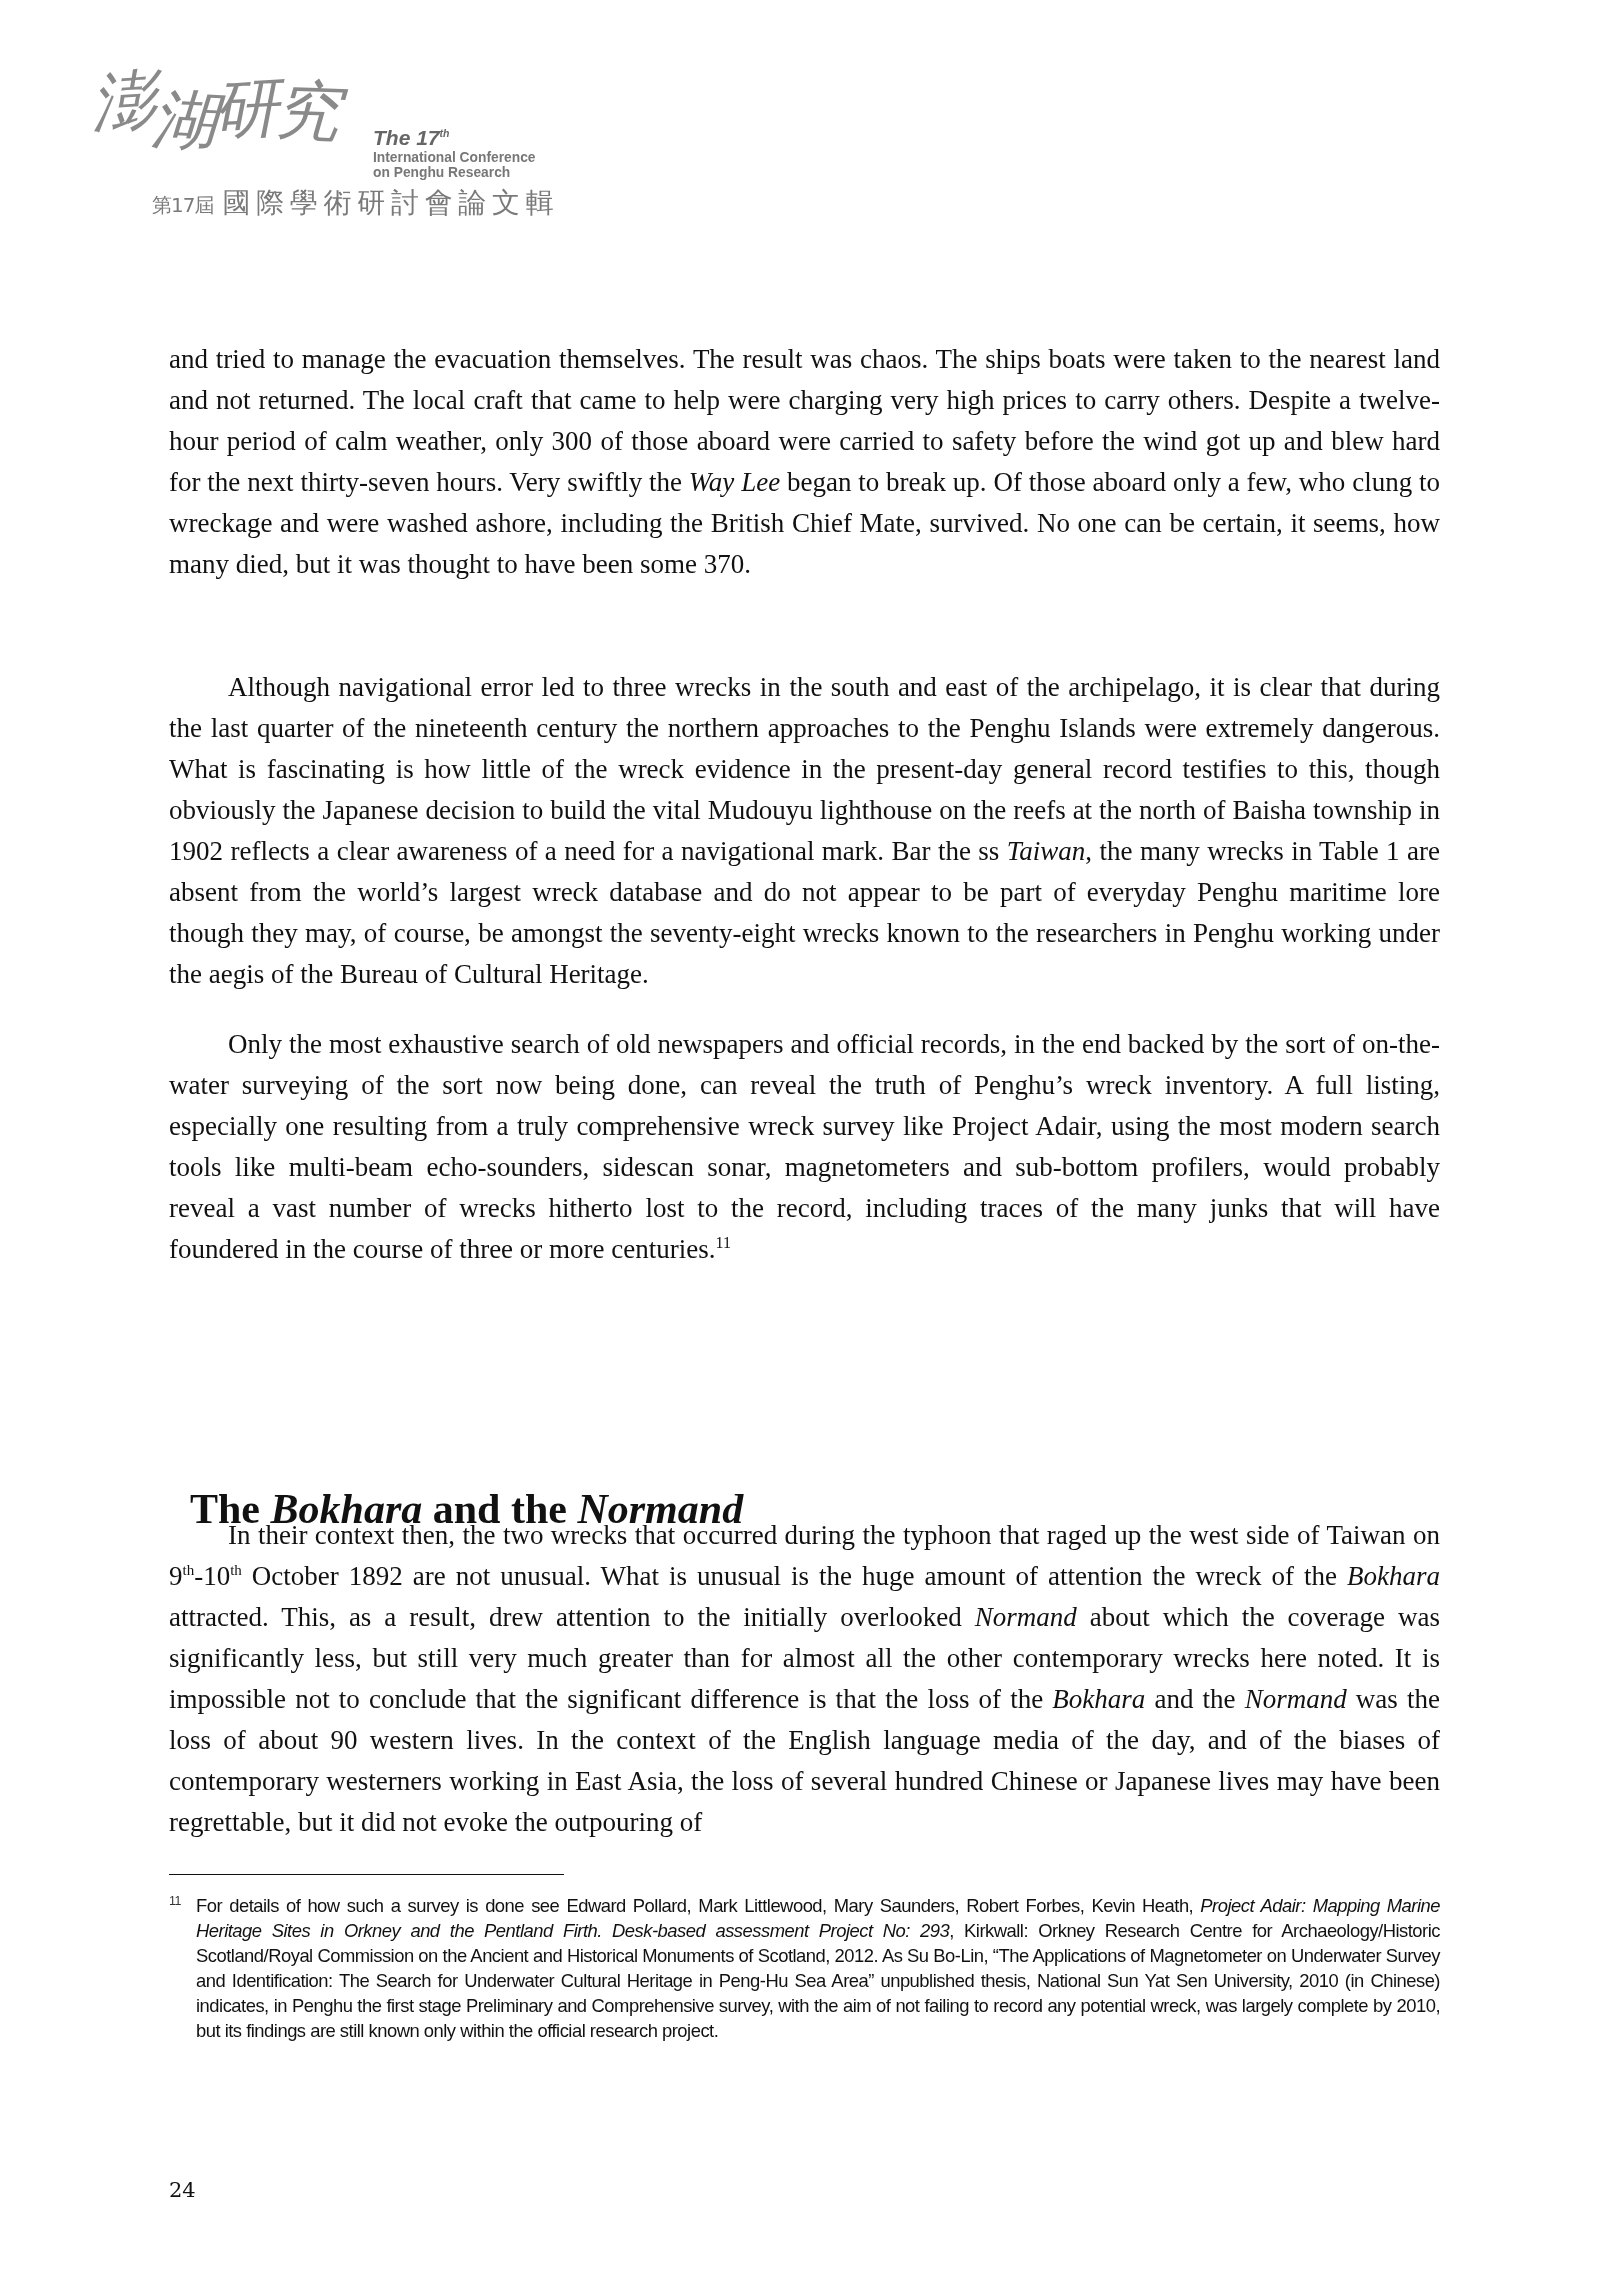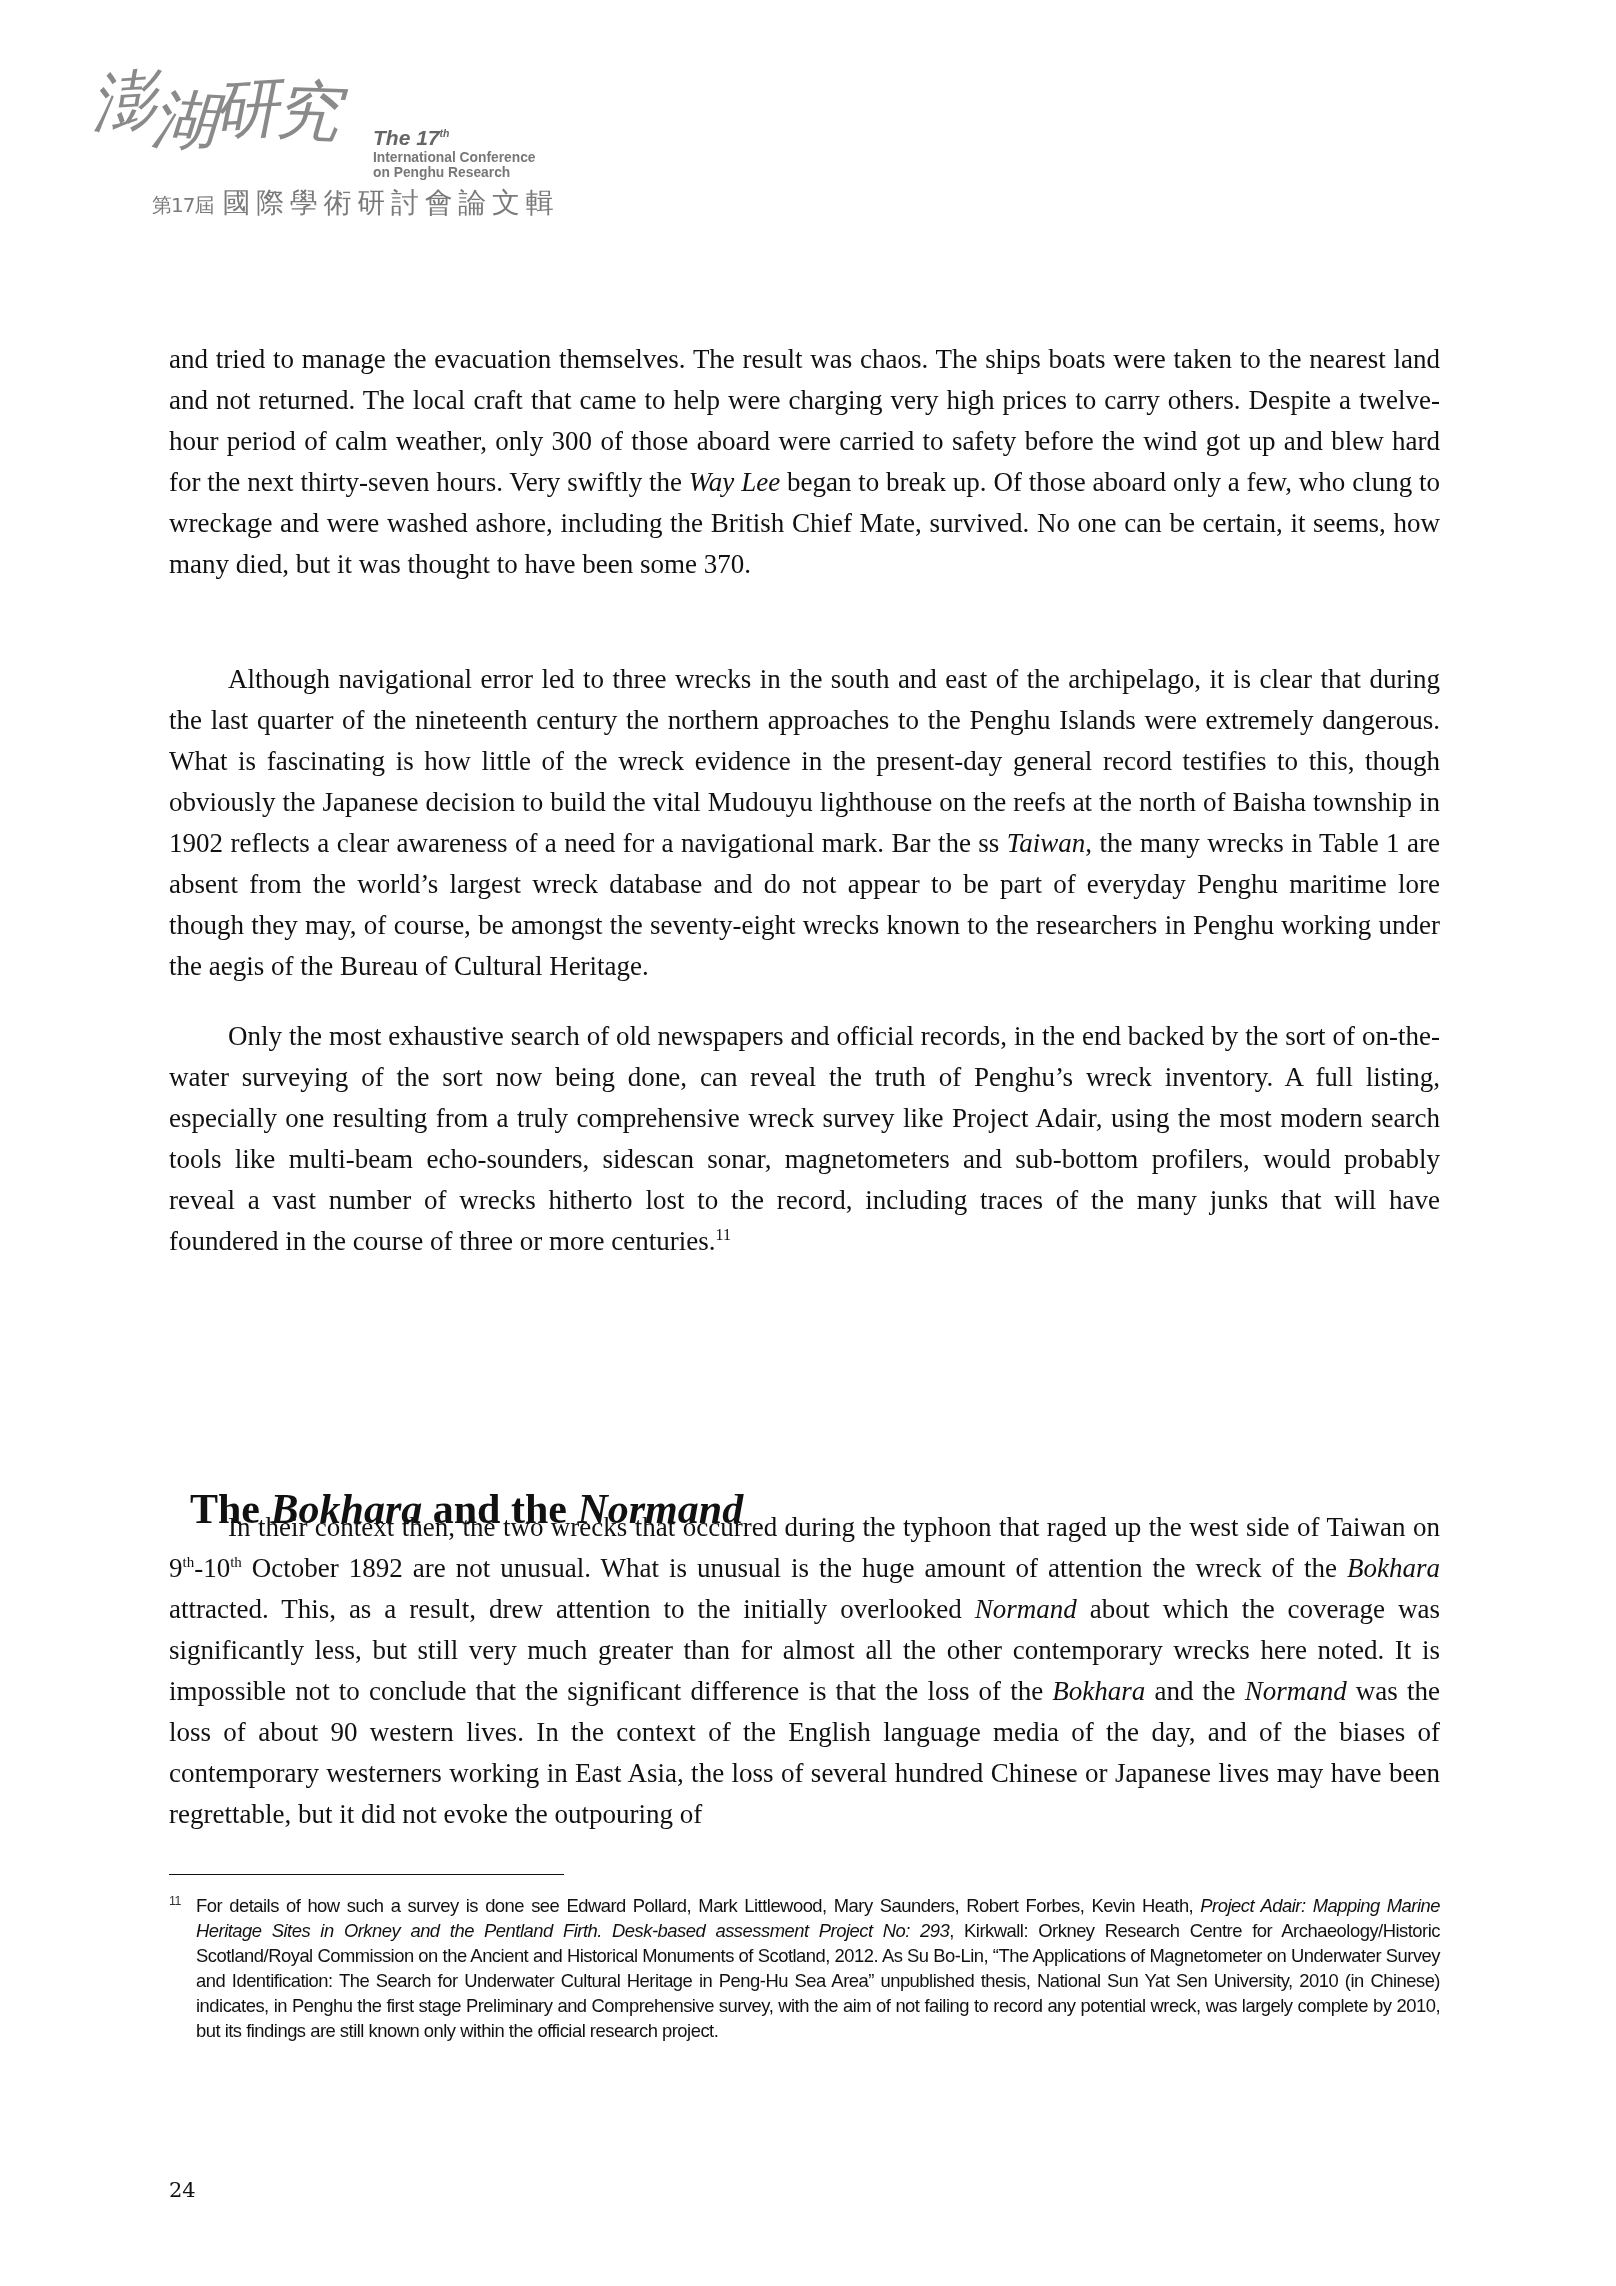--- a/index.html
+++ b/index.html
@@ -31,21 +31,21 @@
     }
     .logo-zh .big { font-size: 20px; letter-spacing: -1px; }
     .logo-zh .small { font-size: 28px; letter-spacing: 5.7px; margin-left: 9px; }
 
     .body-text {
       position: absolute; left: 169px; width: 1271px;
       font-size: 27px; line-height: 41px; text-align: justify;
       text-align-last: left;
     }
     .para { margin: 0; }
-    .para.indent { text-indent: 59px; }
+    .para.indent { text-indent: 59px; margin-top: 8px; }
     #p1 { top: 339px; }
     #p2 { top: 659px; }
     #p3 { top: 1016px; }
     #p4 { top: 1507px; }
     .heading {
       position: absolute; left: 190px; top: 1484px; margin: 0;
       font-size: 42px; font-weight: bold; line-height: 1.2;
     }
     sup.fn { font-size: 16px; vertical-align: super; line-height: 0; }
     sup.ord { font-size: 15px; vertical-align: super; line-height: 0; }

